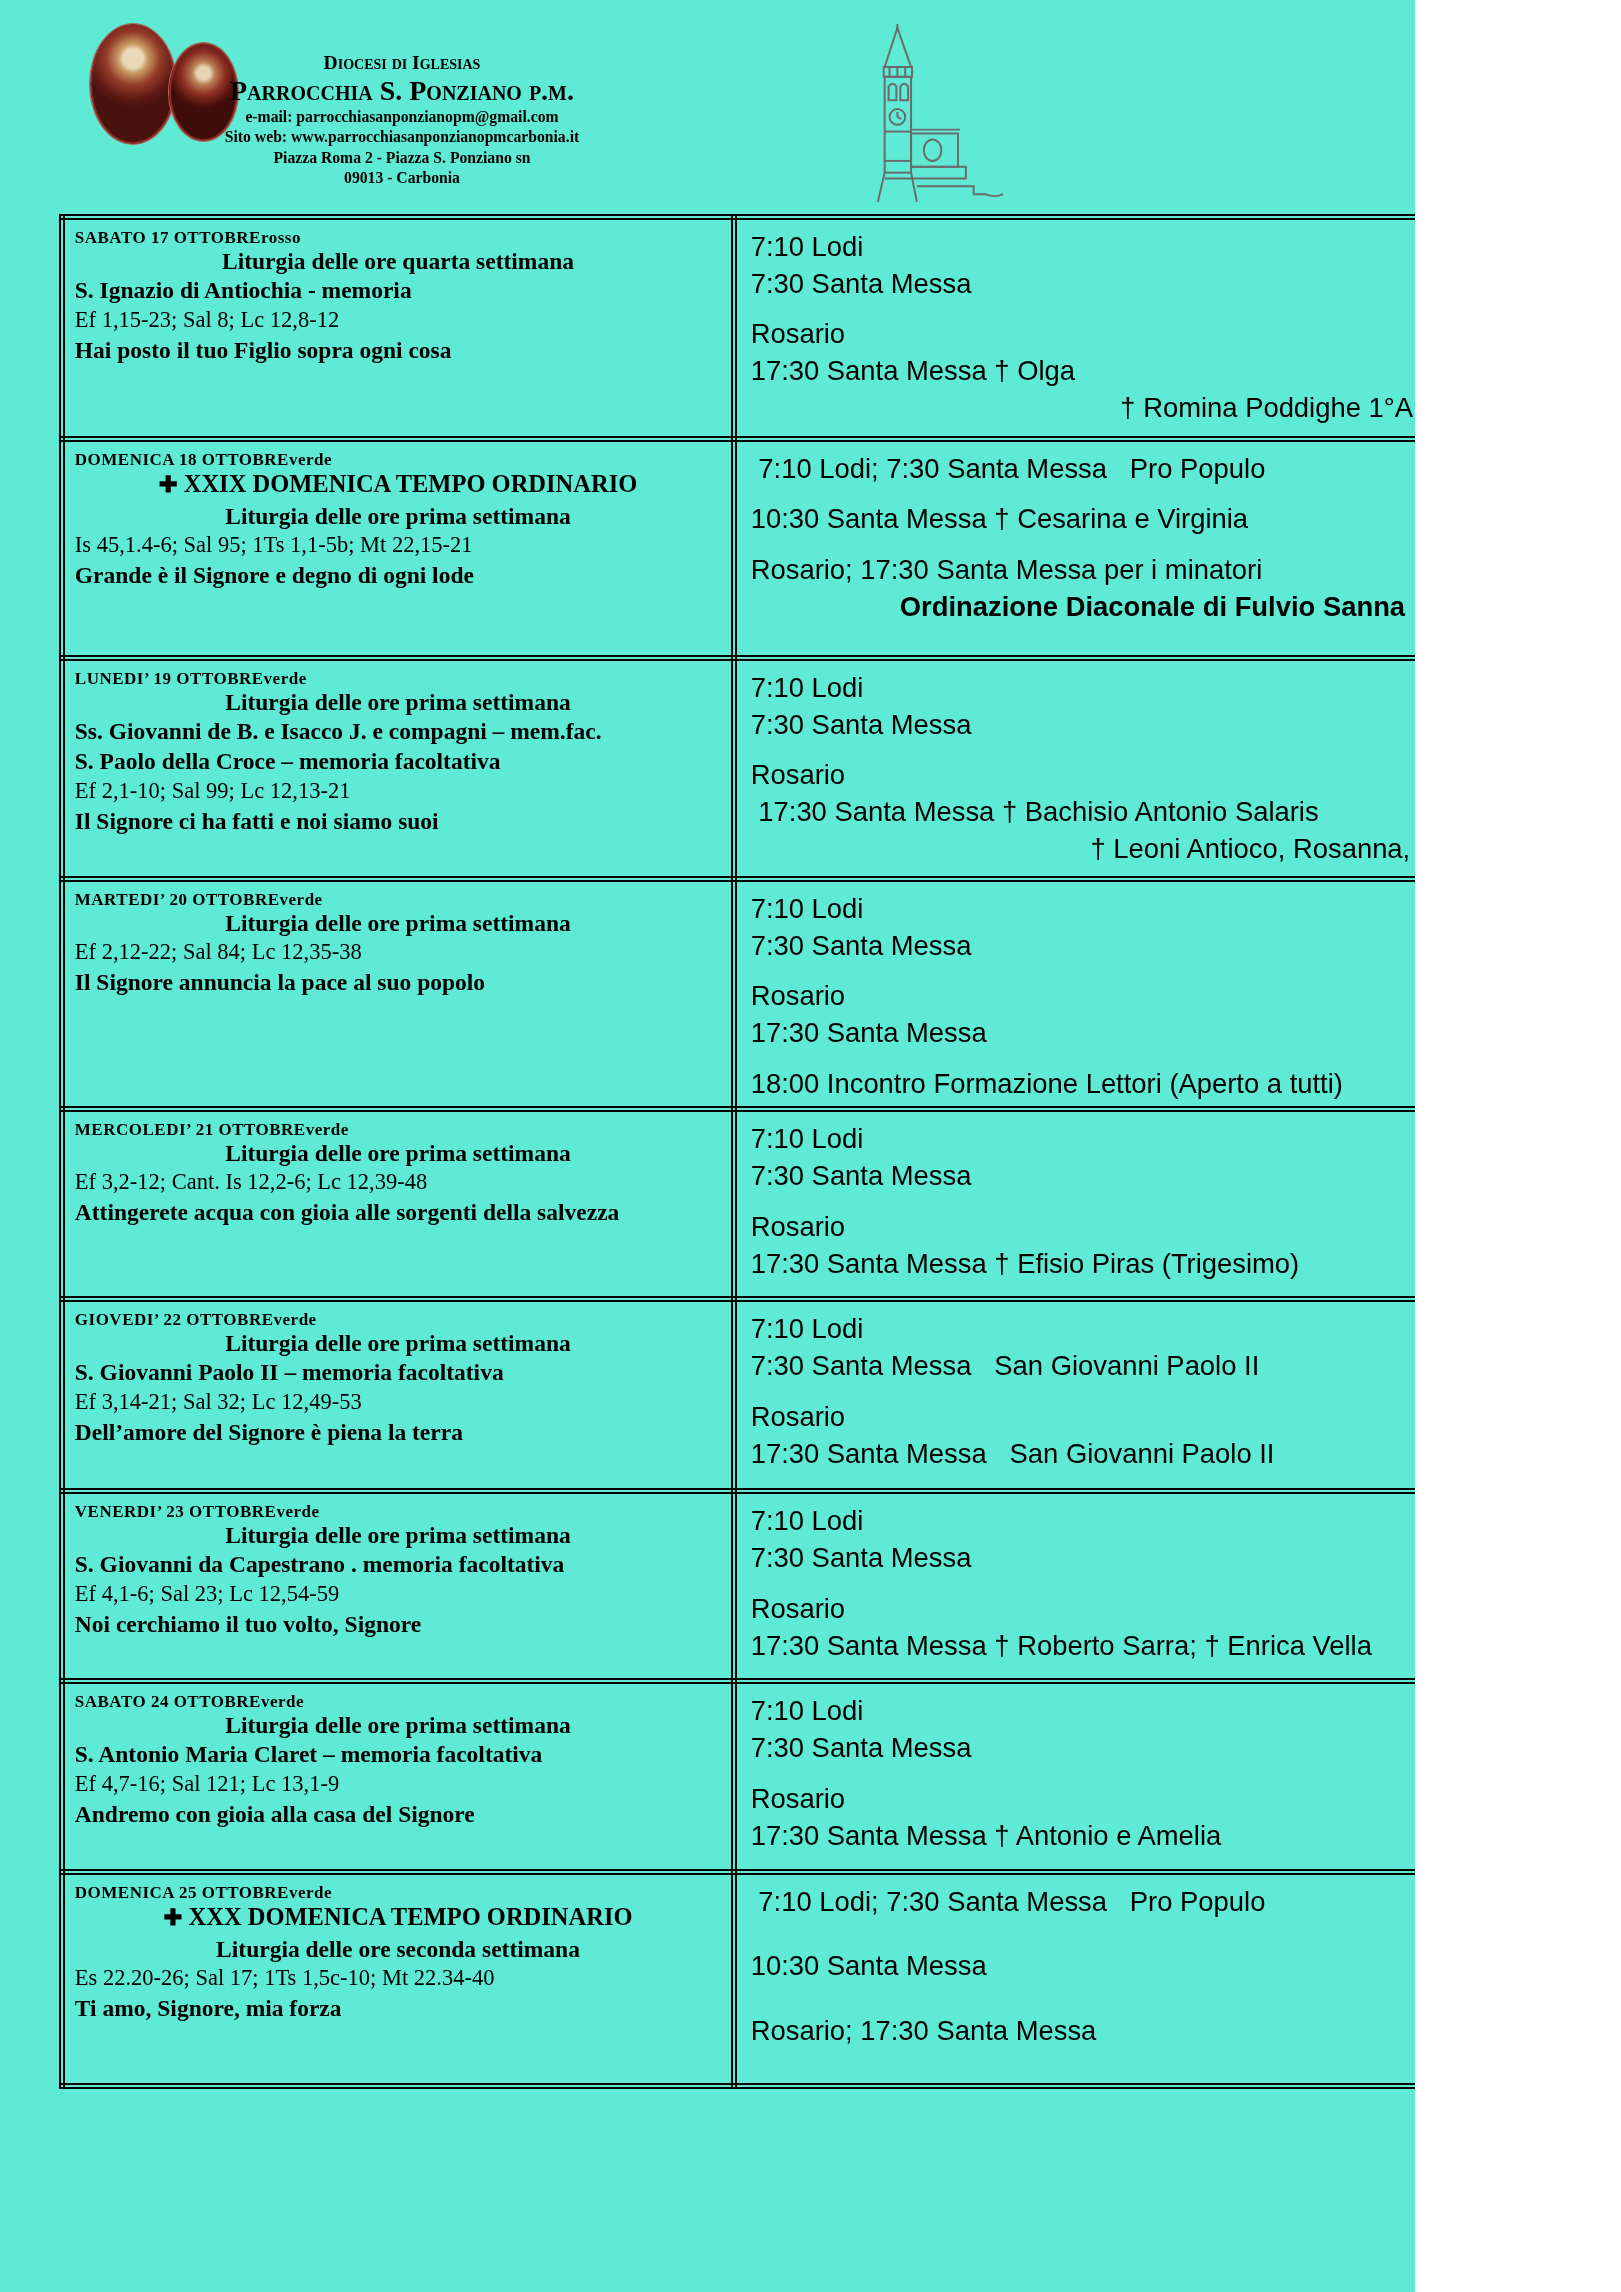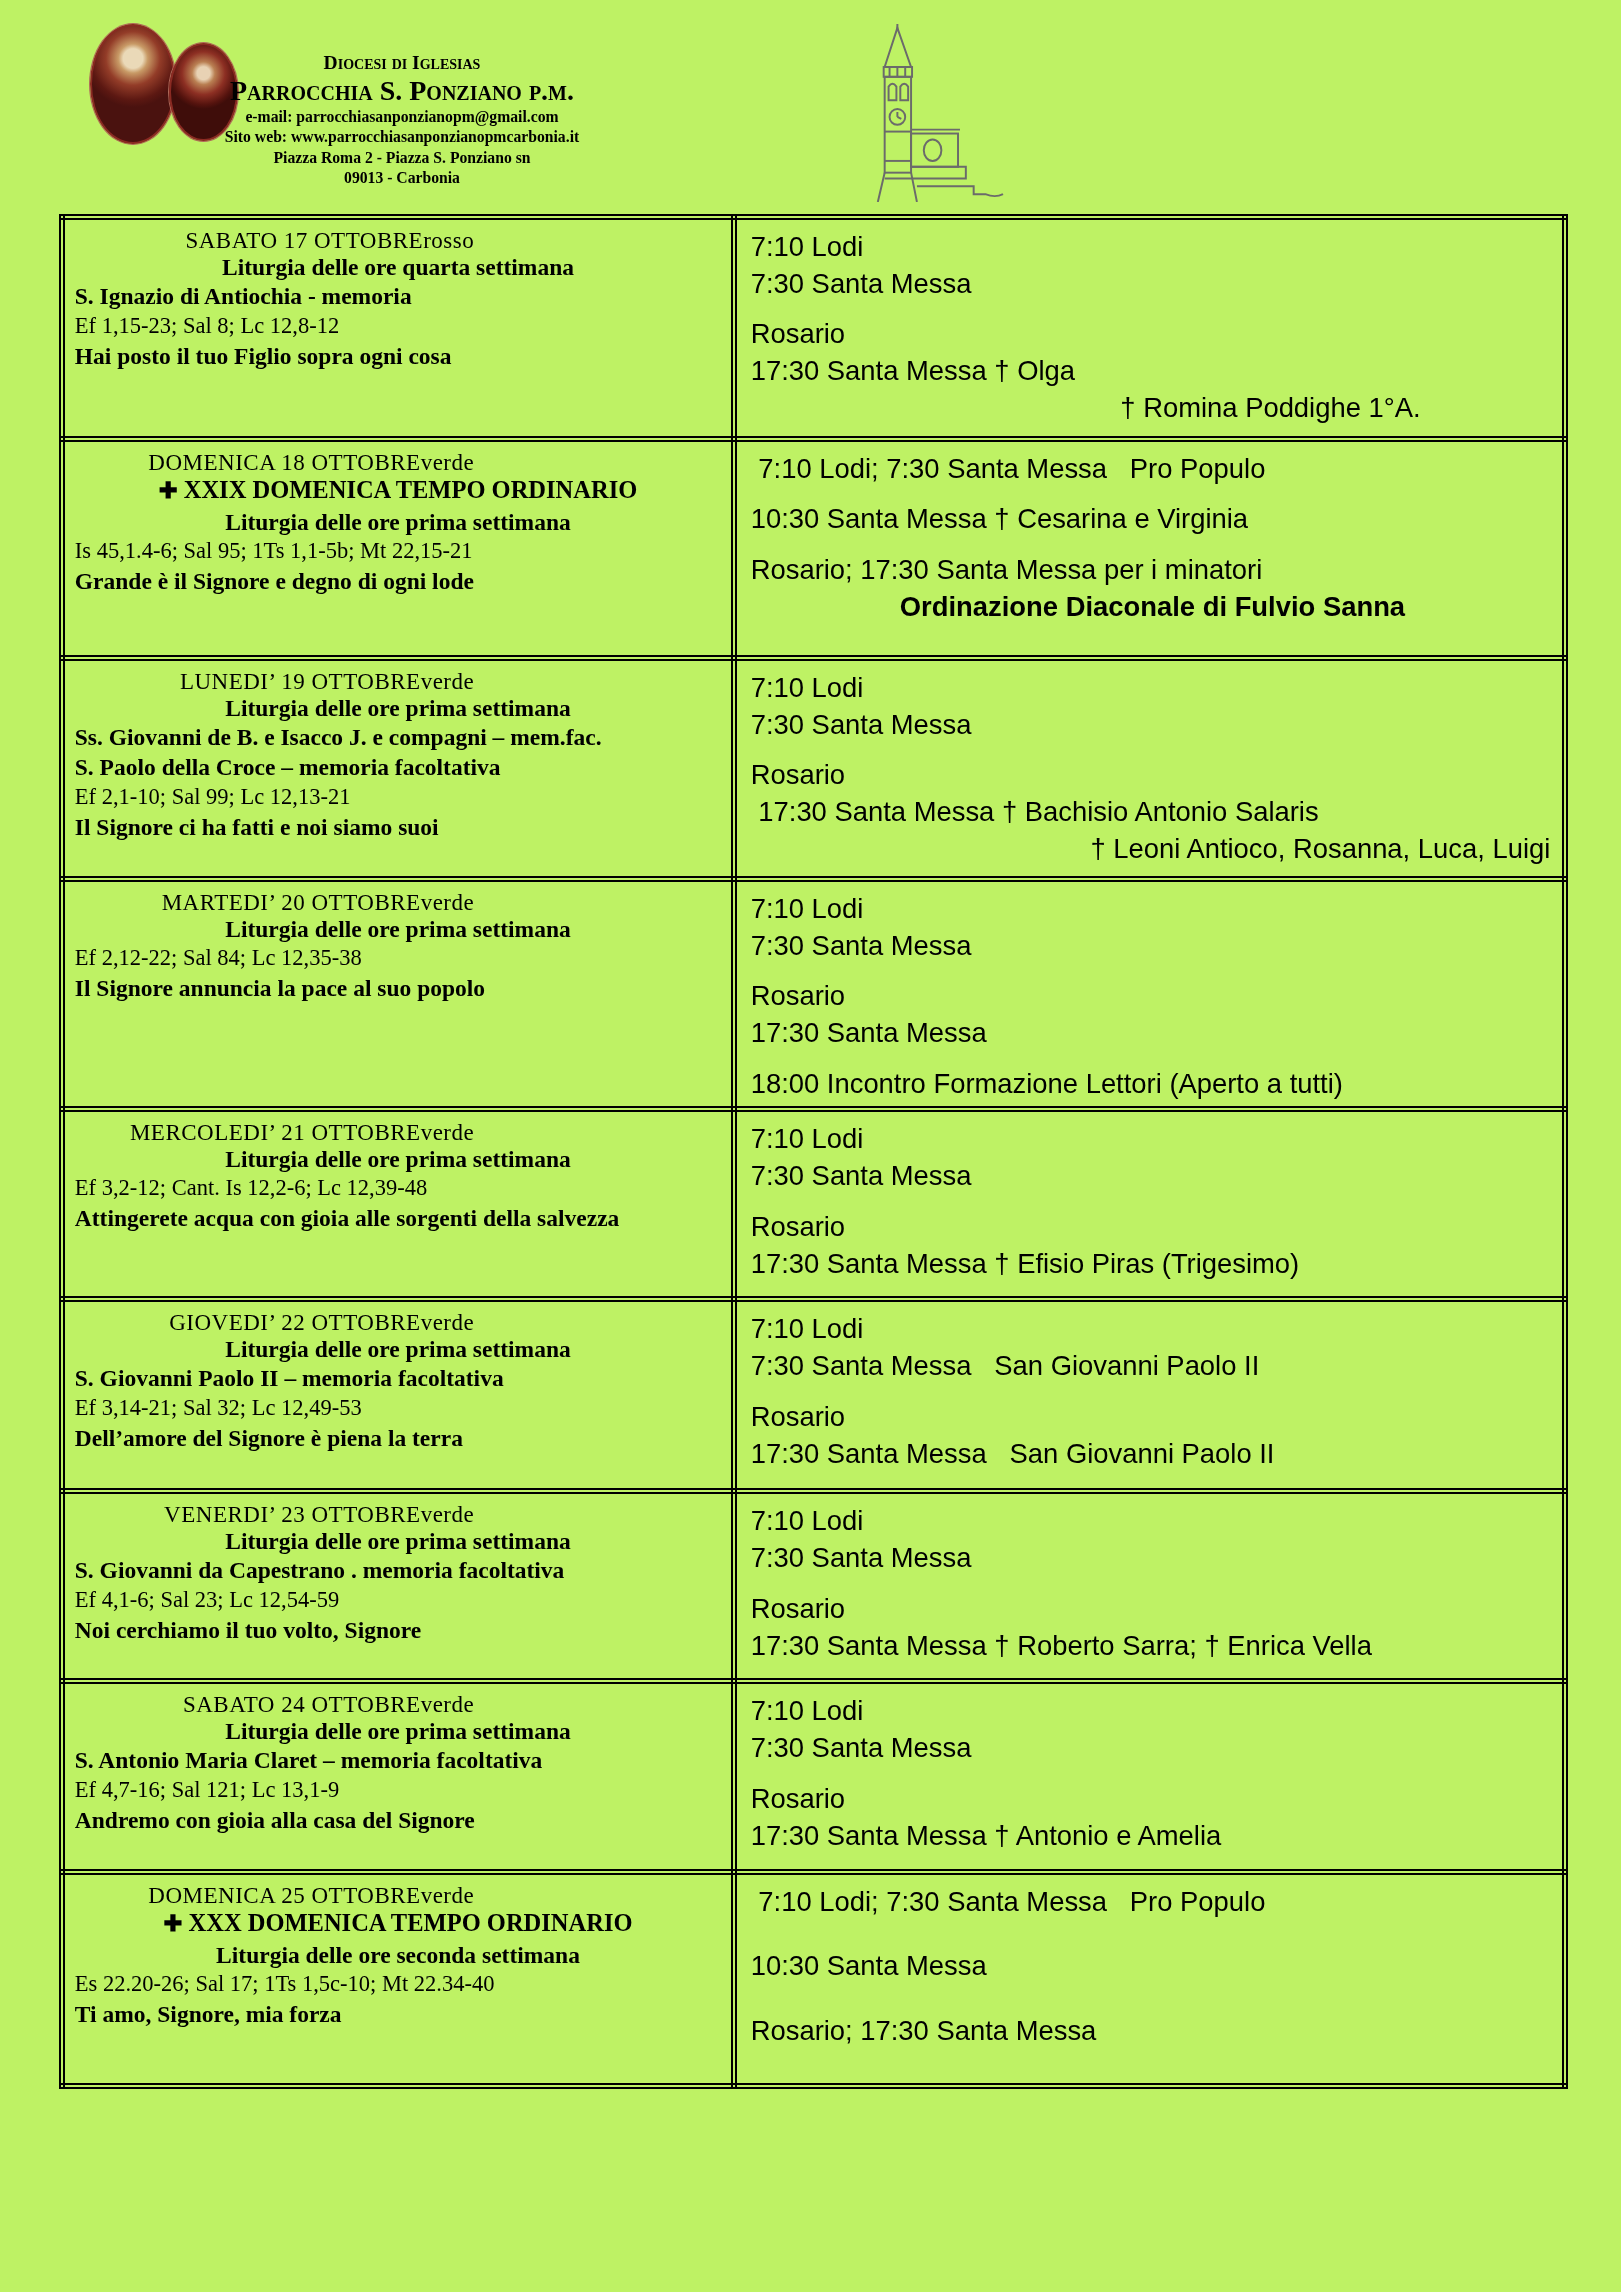--- a/index.html
+++ b/index.html
@@ -1,16 +1,16 @@
 <!DOCTYPE html>
 <html><head>
 <meta charset="utf-8">
 <style>
   html,body{margin:0;padding:0;background:#ffffff;}
-  .page{position:relative;width:1621px;height:2293px;background:#bef264;overflow:hidden;
+  .page{position:relative;width:1415px;height:2293px;background:#5eead4;overflow:hidden;
         font-family:"Liberation Serif","DejaVu Serif",serif;color:#000;}
 
   
   .header{position:absolute;left:0;top:0;width:1621px;height:214px;}
   .oval{position:absolute;border-radius:50%;border:2px solid #8a2a22;box-shadow:0 0 0 1px #b06a5a;}
   .oval1{left:90px;top:23.5px;width:82px;height:116px;
     background:radial-gradient(ellipse 60% 42% at 50% 28%,#ead9b8 0 20%,#c89a66 30%,#933c28 55%,#5c1812 85%,#4a120f 100%);}
   .oval2{left:169px;top:43px;width:65px;height:94px;
     background:radial-gradient(ellipse 55% 38% at 50% 30%,#e8d2b4 0 18%,#b97f52 32%,#8d2f23 60%,#55130e 88%,#3f0d0a 100%);}
   .header-center{position:absolute;left:201px;top:51px;width:402px;text-align:center;}
@@ -29,21 +29,21 @@
   .day-table tr:nth-child(3){height:221px}
   .day-table tr:nth-child(4){height:230px}
   .day-table tr:nth-child(5){height:190px}
   .day-table tr:nth-child(6){height:192px}
   .day-table tr:nth-child(7){height:190px}
   .day-table tr:nth-child(8){height:191px}
   .day-table tr:nth-child(9){height:214px}
 
   .left-cell{padding:7.8px 9.8px 9.8px 9.8px;}
   .left-inner{height:100%;display:flex;flex-direction:column;justify-content:space-between;}
-  .title-row{display:flex;justify-content:flex-end;font-weight:normal;font-size:23px;letter-spacing:0.5px;}
+  .title-row{display:flex;justify-content:flex-start;font-weight:bold;font-size:17px;letter-spacing:0.5px;}
   .color-word{margin-right:247px;}
   .cell-mid{text-align:center;font-weight:bold;}
   .feast-line{font-size:24.5px;margin-bottom:4.9px;}
   .cross{font-size:22.5px;}
   .liturgia{font-size:23.5px;}
   .cell-bottom{font-size:23.5px;line-height:30px;}
   .saint-line,.antiphon{font-weight:bold;}
   .readings{font-weight:normal;font-size:22.5px;}
 
   .right-cell{font-family:"Liberation Sans","DejaVu Sans",sans-serif;

